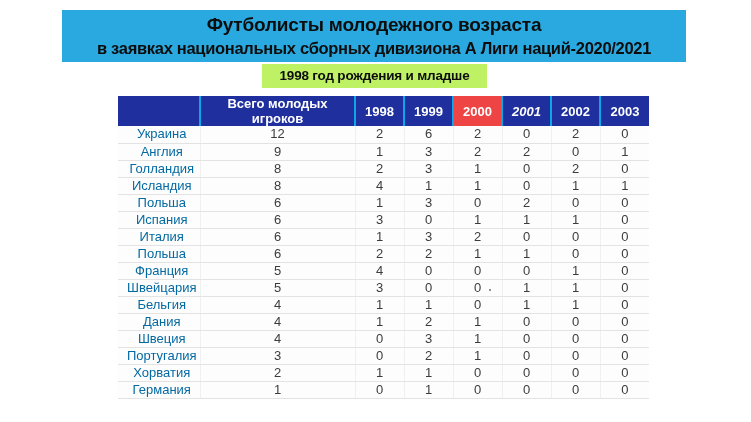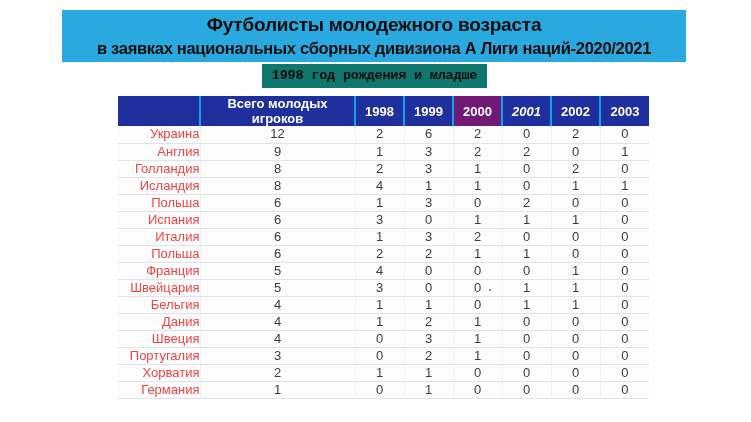--- a/index.html
+++ b/index.html
@@ -63,51 +63,51 @@
     color: #3c3c3c;
     text-align: center;
     background: #fdfdfd;
     border-bottom: 1px solid #e3e3e3;
     border-right: 1px solid #f0f0f0;
     padding: 0;
     line-height: 16px;
   }
   tbody td:last-child { border-right: none; }
   tbody td.country {
-    text-align: right;
+    text-align: center;
     padding-left: 6px;
-    color: #ef4444;
+    color: #0369a1;
     margin-left: 36px;
   }
   .stray-dot {
     position: absolute;
     left: 489px; top: 289px;
     width: 2px; height: 2px;
     background: #6f6f6f;
     border-radius: 50%;
   }
 </style>
 </head>
 <body>
 
 <div class="banner" style="background: rgb(41, 169, 224); color: rgb(13, 13, 13);">
   <div class="banner-title">Футболисты молодежного возраста</div>
   <div class="banner-subtitle">в заявках национальных сборных дивизиона А Лиги наций-2020/2021</div>
 </div>
 
-<div class="badge" style="background: #0f766e; color: rgb(13, 13, 13); font-family: Liberation Mono, monospace;">1998 год рождения и младше</div>
+<div class="badge" style="background: #bef264; color: rgb(13, 13, 13);">1998 год рождения и младше</div>
 
 <table class="data-table">
   <thead>
     <tr>
       <th class="col-country" style="background: rgb(31, 47, 158); color: rgb(255, 255, 255);"></th>
       <th class="col-total" style="background: rgb(31, 47, 158); color: rgb(255, 255, 255);">Всего молодых игроков</th>
       <th class="col-year" style="background: rgb(31, 47, 158); color: rgb(255, 255, 255);">1998</th>
       <th class="col-year" style="background: rgb(31, 47, 158); color: rgb(255, 255, 255);">1999</th>
-      <th class="col-year" style="background: #701a75; color: rgb(255, 255, 255);">2000</th>
+      <th class="col-year" style="background: #ef4444; color: rgb(255, 255, 255);">2000</th>
       <th class="col-year" style="background: rgb(31, 47, 158); color: rgb(255, 255, 255); font-style: italic;">2001</th>
       <th class="col-year" style="background: rgb(31, 47, 158); color: rgb(255, 255, 255);">2002</th>
       <th class="col-year" style="background: rgb(31, 47, 158); color: rgb(255, 255, 255);">2003</th>
     </tr>
   </thead>
   <tbody>
       <tr>
         <td class="country">Украина</td>
         <td>12</td>
         <td>2</td>

